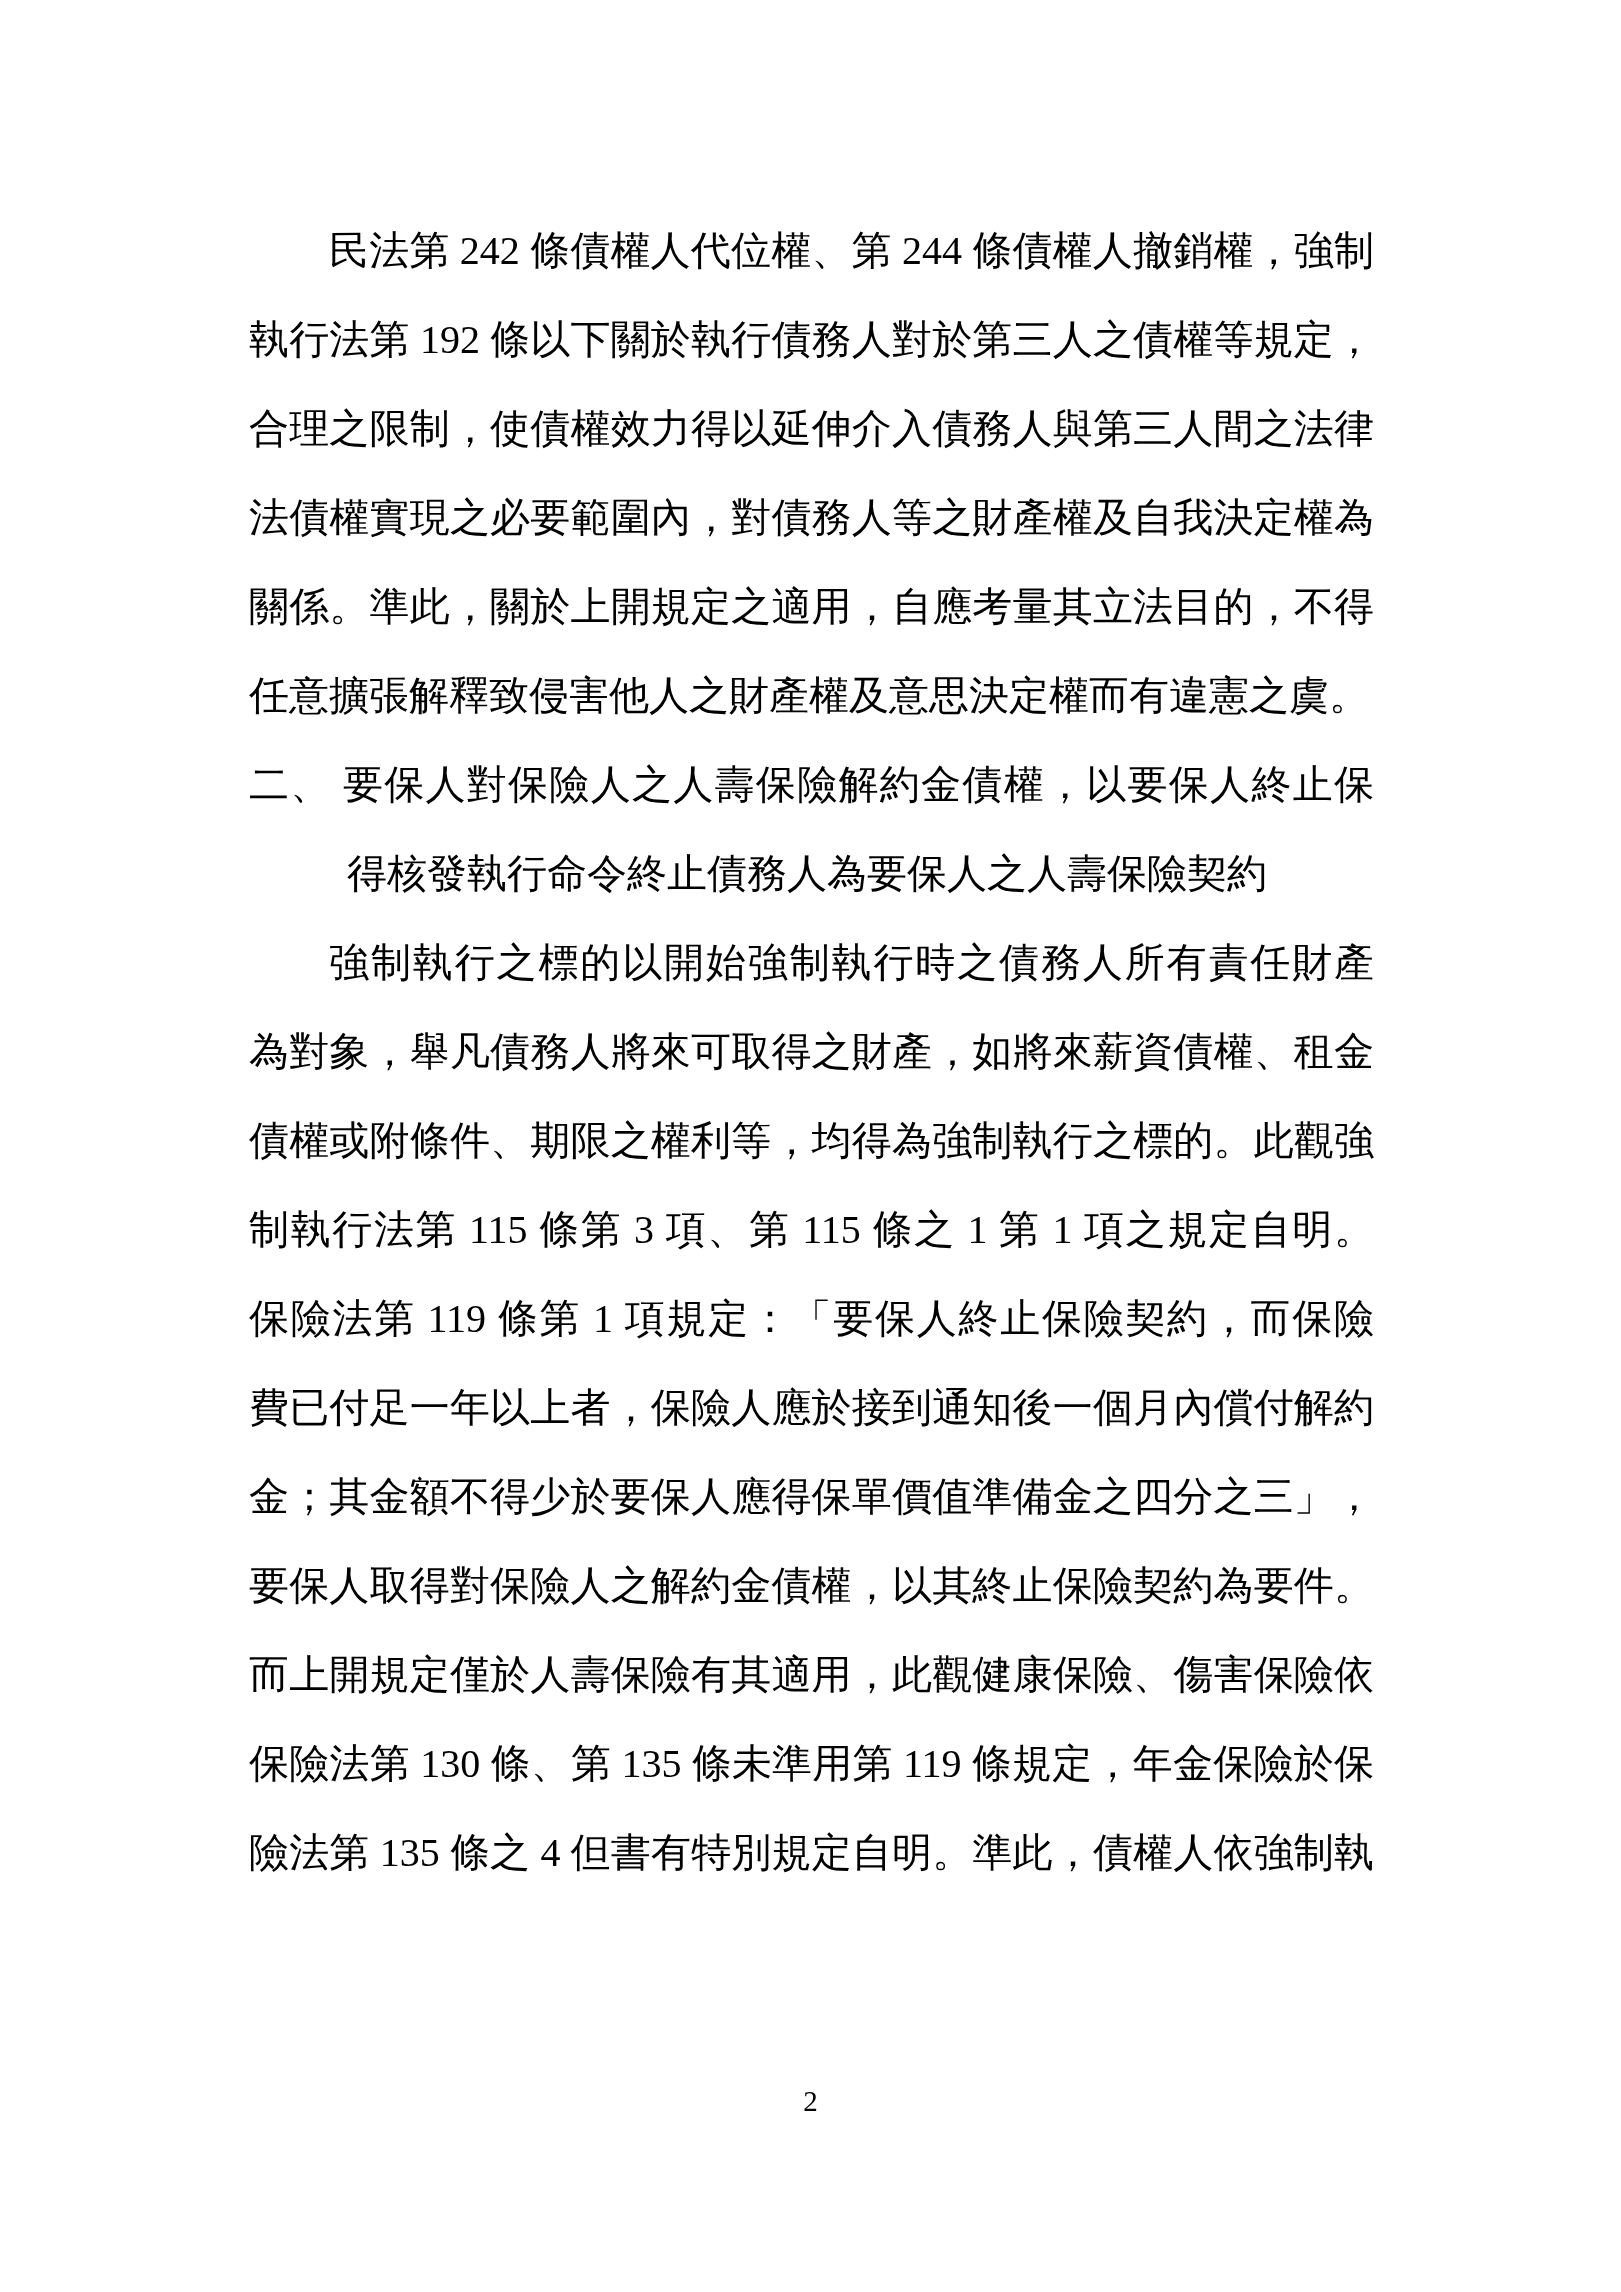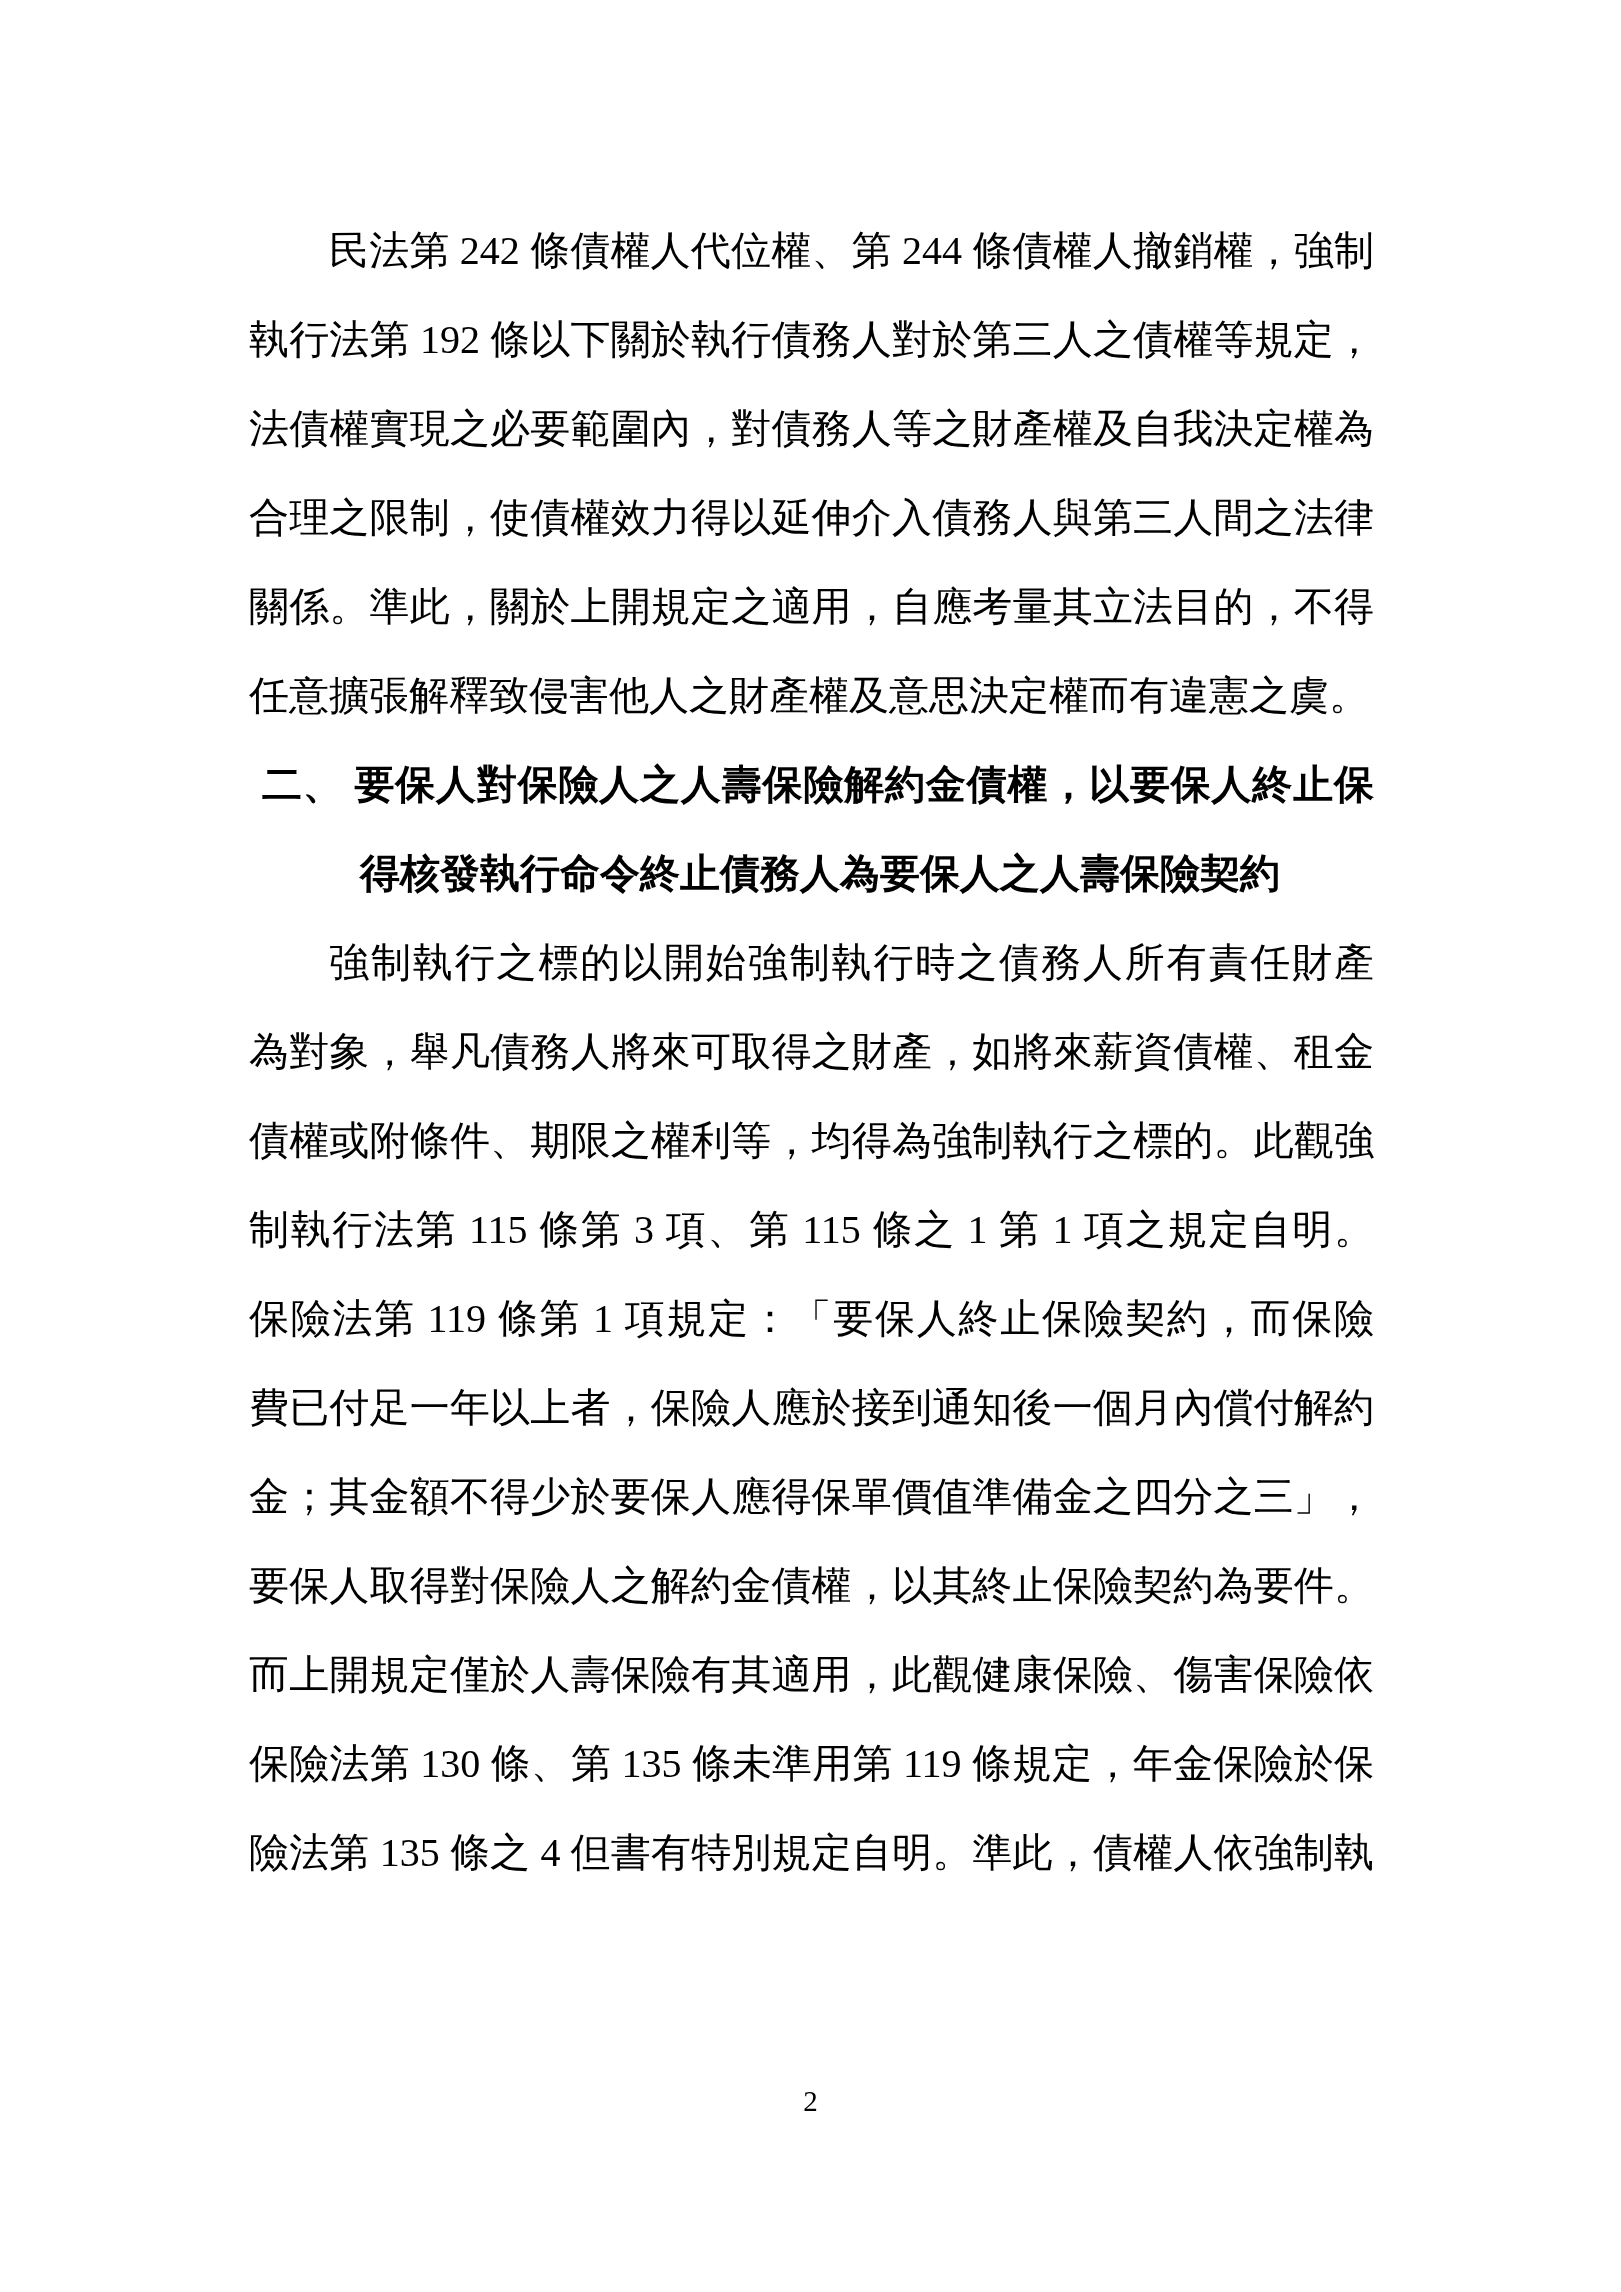--- a/index.html
+++ b/index.html
@@ -34,43 +34,42 @@
   .line.last {
     text-align-last: left;
   }
   .line.indent {
     padding-left: 80px;
   }
   .line.hang {
     padding-left: 98px;
   }
   .line.bold {
-    font-weight: bold;
-    margin-left: 13px;
+    font-weight: normal;
   }
   .page-number {
     position: absolute;
     top: 2084px;
     left: 0;
     right: 0;
     text-align: center;
     font-size: 29px;
     line-height: 35px;
     color: #000000;
   }
 </style>
 </head>
 <body>
 
 <div class="page">
   <div class="text-block">
       <div class="line indent">民法第 242 條債權人代位權、第 244 條債權人撤銷權，強制</div>
       <div class="line">執行法第 192 條以下關於執行債務人對於第三人之債權等規定，</div>
+      <div class="line">合理之限制，使債權效力得以延伸介入債務人與第三人間之法律</div>
       <div class="line">法債權實現之必要範圍內，對債務人等之財產權及自我決定權為</div>
-      <div class="line">合理之限制，使債權效力得以延伸介入債務人與第三人間之法律</div>
       <div class="line">關係。準此，關於上開規定之適用，自應考量其立法目的，不得</div>
       <div class="line last">任意擴張解釋致侵害他人之財產權及意思決定權而有違憲之虞。</div>
       <div class="line bold">二、 要保人對保險人之人壽保險解約金債權，以要保人終止保</div>
       <div class="line bold hang last">得核發執行命令終止債務人為要保人之人壽保險契約</div>
       <div class="line indent">強制執行之標的以開始強制執行時之債務人所有責任財產</div>
       <div class="line">為對象，舉凡債務人將來可取得之財產，如將來薪資債權、租金</div>
       <div class="line">債權或附條件、期限之權利等，均得為強制執行之標的。此觀強</div>
       <div class="line">制執行法第 115 條第 3 項、第 115 條之 1 第 1 項之規定自明。</div>
       <div class="line">保險法第 119 條第 1 項規定：「要保人終止保險契約，而保險</div>
       <div class="line">費已付足一年以上者，保險人應於接到通知後一個月內償付解約</div>

